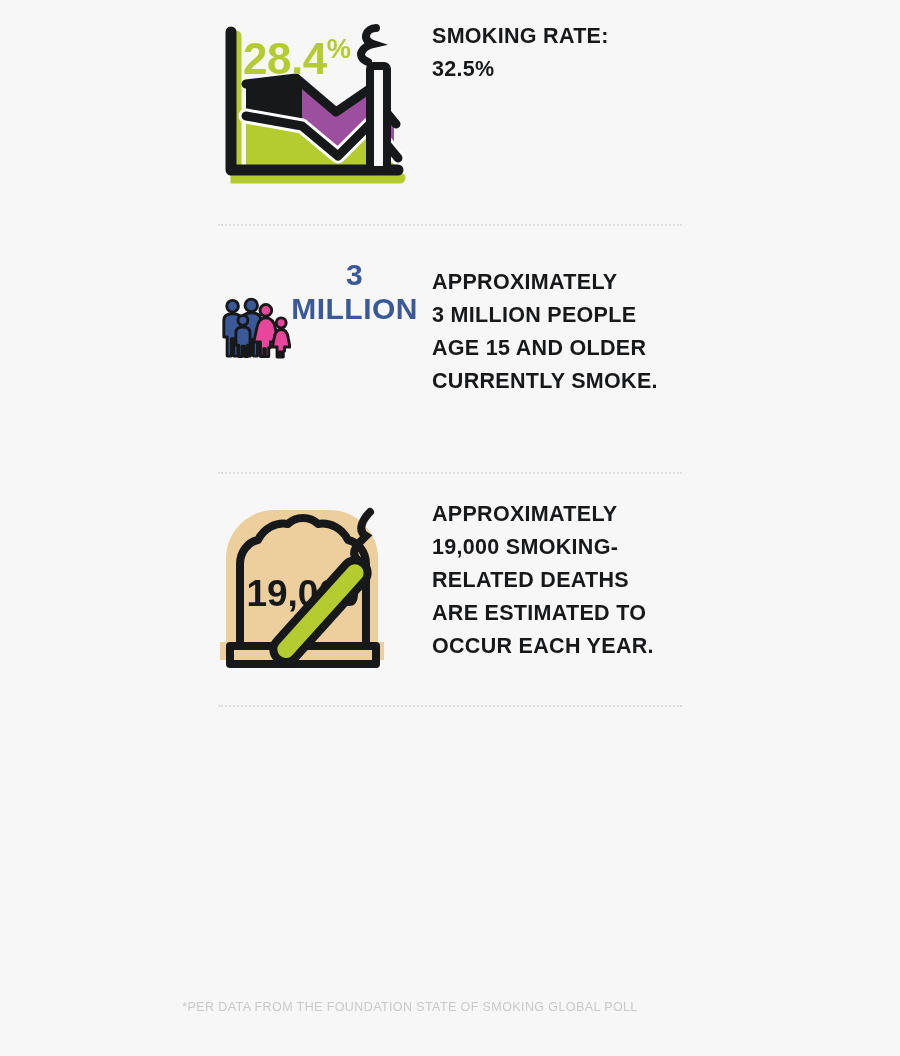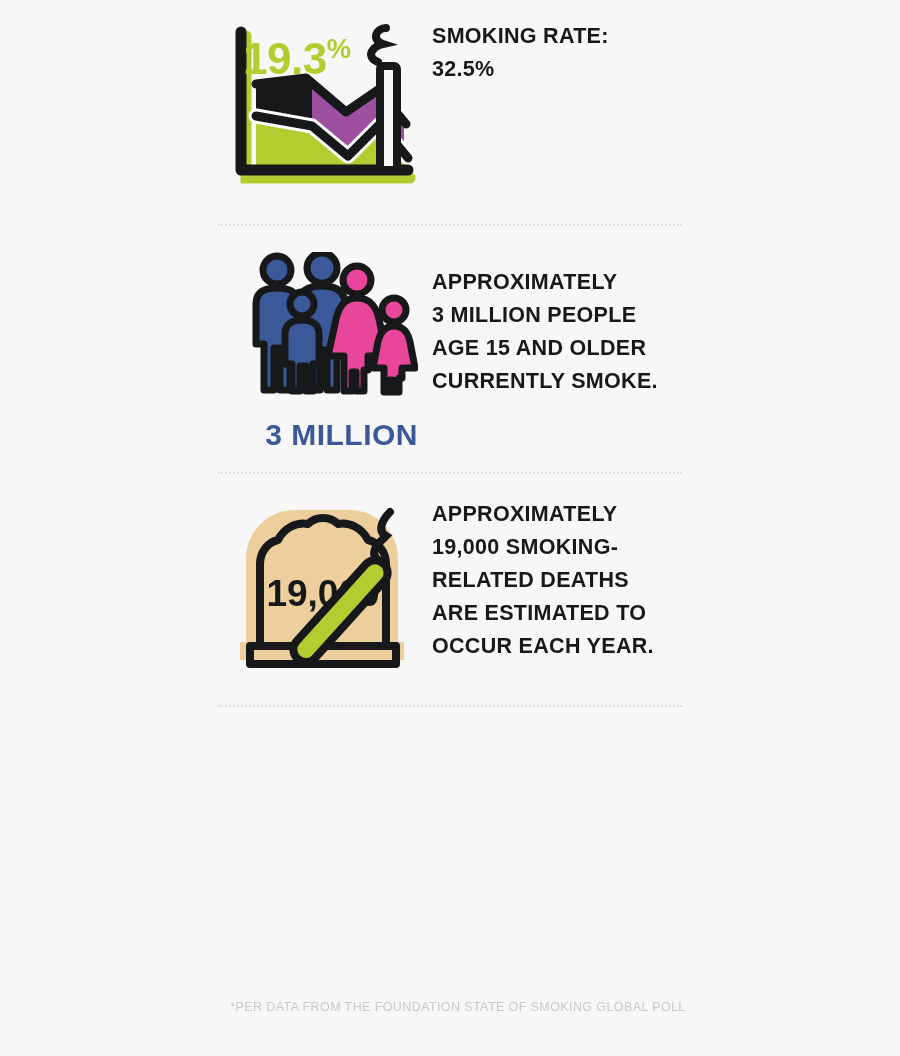--- a/index.html
+++ b/index.html
@@ -22,22 +22,22 @@
   }
   .row {
     position: absolute;
     display: flex;
     align-items: flex-start;
   }
   .icon-col {
     width: 200px;
     flex: 0 0 200px;
     display: flex;
-    flex-direction: column;
-    align-items: flex-end;
+    flex-direction: row;
+    align-items: flex-start;
     justify-content: flex-start;
   }
   .text-col {
     flex: 1 1 auto;
     padding-left: 14px;
   }
   .stat-text {
     font-family: "Liberation Sans", sans-serif;
     font-weight: bold;
     font-size: 21.5px;
@@ -67,21 +67,20 @@
     position: absolute;
     left: 0;
     top: 1000px;
     width: 820px;
     text-align: center;
     font-family: "Liberation Sans", sans-serif;
     font-size: 12.5px;
     letter-spacing: 0.4px;
     color: #c9c9ca;
     text-transform: uppercase;
-    padding-left: 48px;
   }
   .pct-sup {
     font-size: 0.62em;
     vertical-align: super;
   }
   svg { display: block; }
 </style>
 </head>
 <body>
 
@@ -110,21 +109,21 @@
       <div class="big-label" style="visibility:hidden;height:0;margin:0;"></div>
     </div>
     <div class="text-col">
       <div class="stat-text">SMOKING RATE:
 32.5%</div>
     </div>
   </div>
 
   <div style="position:absolute; left:243px; top:33px; font-family:'Liberation Sans',sans-serif;
               font-weight:bold; font-size:44px; color:#b5cc31; letter-spacing:-0.5px;">
-    <span>19.3</span><span class="pct-sup">%</span>
+    <span>28.4</span><span class="pct-sup">%</span>
   </div>
 
   <div class="divider" style="top:224px;"></div>
 
   <div class="row" style="left:218px; top:252px; width:470px;">
     <div class="icon-col">
       <svg width="176" height="160" viewBox="0 0 176 160">
         <g stroke="#17181a" stroke-width="7" stroke-linejoin="round" stroke-linecap="round">
 
           <circle cx="35" cy="18" r="14" fill="#3b5998"></circle>

